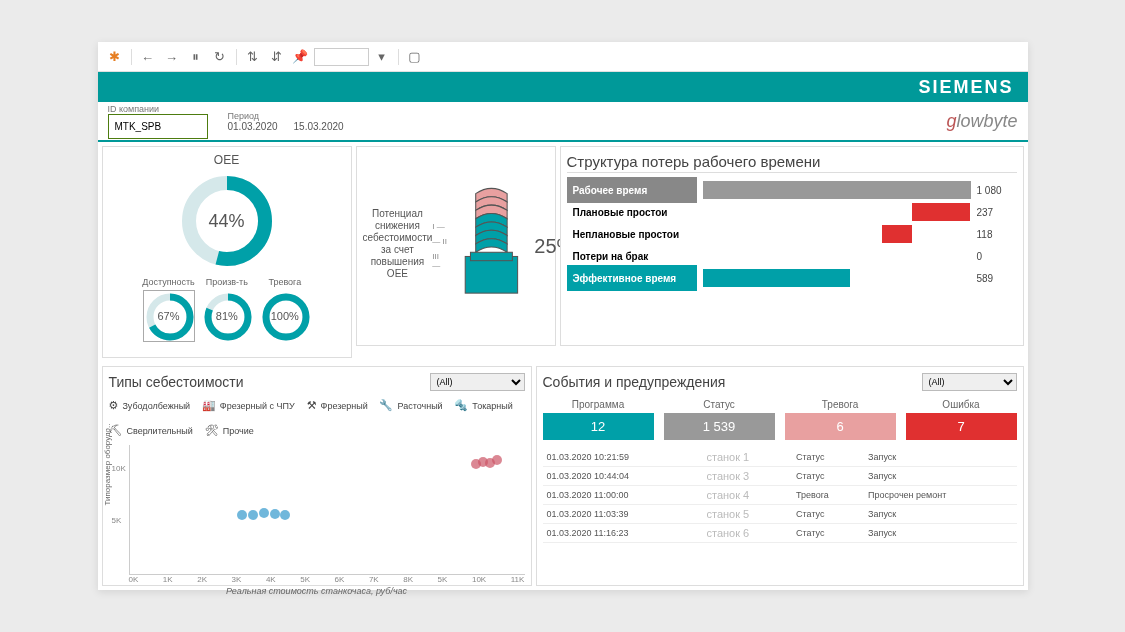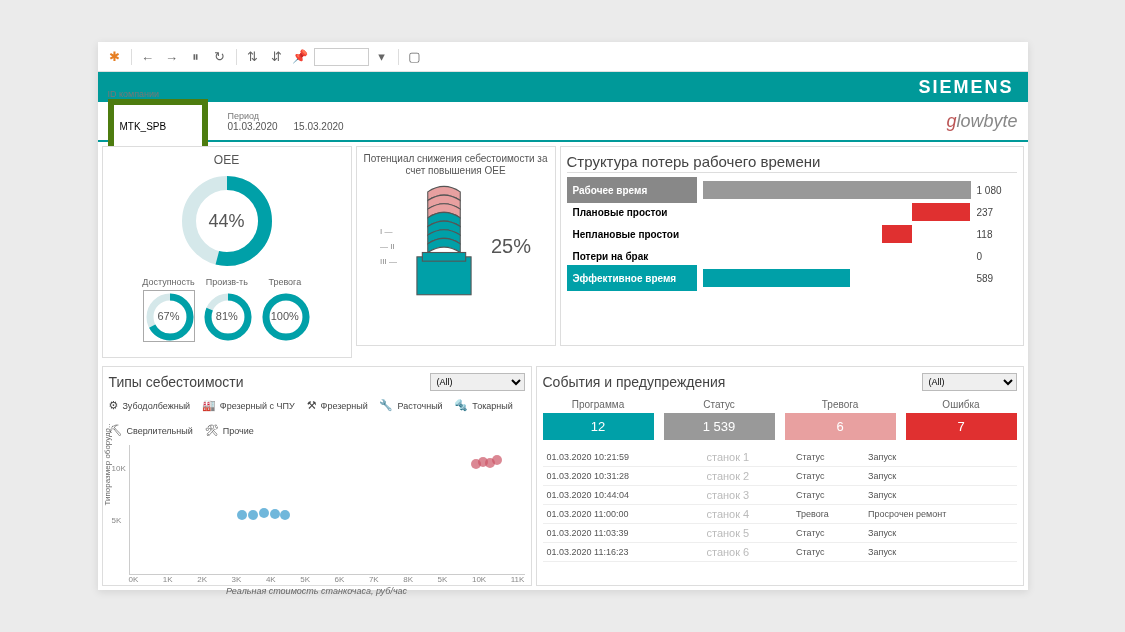--- a/index.html
+++ b/index.html
@@ -13,21 +13,21 @@
 .tb-sep { width: 1px; height: 16px; background: #ddd; margin: 0 3px; }
 .tb-input { width: 55px; height: 18px; border: 1px solid #ccc; font-size: 10px; }
 
 
 .brandbar { height: 30px; background: #009999; color: #fff; display: flex; align-items: center; justify-content: flex-end; padding: 0 14px; font-weight: bold; font-size: 18px; letter-spacing: 2px; }
 
 
 .filters { height: 40px; display: flex; align-items: center; padding: 0 10px; gap: 20px; border-bottom: 2px solid #009999; }
 .filter-box { display: flex; flex-direction: column; }
 .filter-label { font-size: 9px; color: #777; }
-.filter-value { font-size: 10px; border: 6px solid #4d7c0f; padding: 16px 6px; width: 100px; }
+.filter-value { font-size: 10px; border: 1px solid #4d7c0f; padding: 6px 6px; width: 100px; }
 .logo2 { margin-left: auto; font-style: italic; color: #888; font-size: 18px; }
 
 
 .row { display: flex; gap: 4px; padding: 4px; }
 .panel { background: #fff; border: 1px solid #ddd; padding: 6px; }
 .ptitle { text-align: center; font-size: 12px; color: #555; margin-bottom: 4px; }
 
 
 .oee-panel { width: 250px; height: 212px; display: flex; flex-direction: column; align-items: center; }
 .donut-big { position: relative; width: 100px; height: 100px; }
@@ -35,21 +35,21 @@
 .donut-center { position: absolute; top: 0; left: 0; width: 100%; height: 100%; display: flex; align-items: center; justify-content: center; font-size: 18px; color: #555; }
 .mini-row { display: flex; gap: 6px; margin-top: 6px; }
 .mini-col { display: flex; flex-direction: column; align-items: center; gap: 3px; }
 .mini-label { font-size: 9px; color: #666; }
 .donut-sm { position: relative; width: 52px; height: 52px; border: 1px solid transparent; padding: 2px; }
 .donut-sm.selected { border: 1px solid #aaa; }
 .donut-sm svg { transform: rotate(-90deg); }
 .donut-sm-center { position: absolute; top: 0; left: 0; width: 100%; height: 100%; display: flex; align-items: center; justify-content: center; font-size: 11px; color: #555; }
 
 
-.bolt-panel { width: 200px; height: 200px; display: flex; flex-direction: column; align-items: center; }
+.bolt-panel { width: 200px; height: 200px; display: flex; flex-direction: row; align-items: center; }
 .bolt-panel .ptitle { font-size: 10px; line-height: 1.2; }
 .bolt-wrap { display: flex; align-items: center; gap: 12px; }
 .bolt-svg { width: 70px; height: 130px; }
 .bolt-pct { font-size: 20px; color: #555; }
 .scale { display: flex; flex-direction: column; gap: 6px; font-size: 8px; color: #888; }
 
 
 .wf-panel { flex: 1; height: 200px; }
 .wf-title { font-size: 15px; color: #444; margin-bottom: 6px; border-bottom: 1px solid #ddd; padding-bottom: 2px; }
 .wf-row { display: flex; align-items: center; height: 22px; font-size: 10px; gap: 6px; }
@@ -323,26 +323,20 @@
           </div>
       <table class="ev-table">
         <tbody id="ev-body">
               <tr>
     <td>01.03.2020 10:21:59</td>
                 <td class="machine">станок 1</td>
                 <td>Статус</td>
                 <td>Запуск</td>
               </tr>
               <tr>
-    <td>01.03.2020 10:31:28</td>
-                <td class="machine">станок 2</td>
-                <td>Статус</td>
-                <td>Запуск</td>
-              </tr>
-              <tr>
     <td>01.03.2020 10:44:04</td>
                 <td class="machine">станок 3</td>
                 <td>Статус</td>
                 <td>Запуск</td>
               </tr>
               <tr>
     <td>01.03.2020 11:00:00</td>
                 <td class="machine">станок 4</td>
                 <td>Тревога</td>
                 <td>Просрочен ремонт</td>

